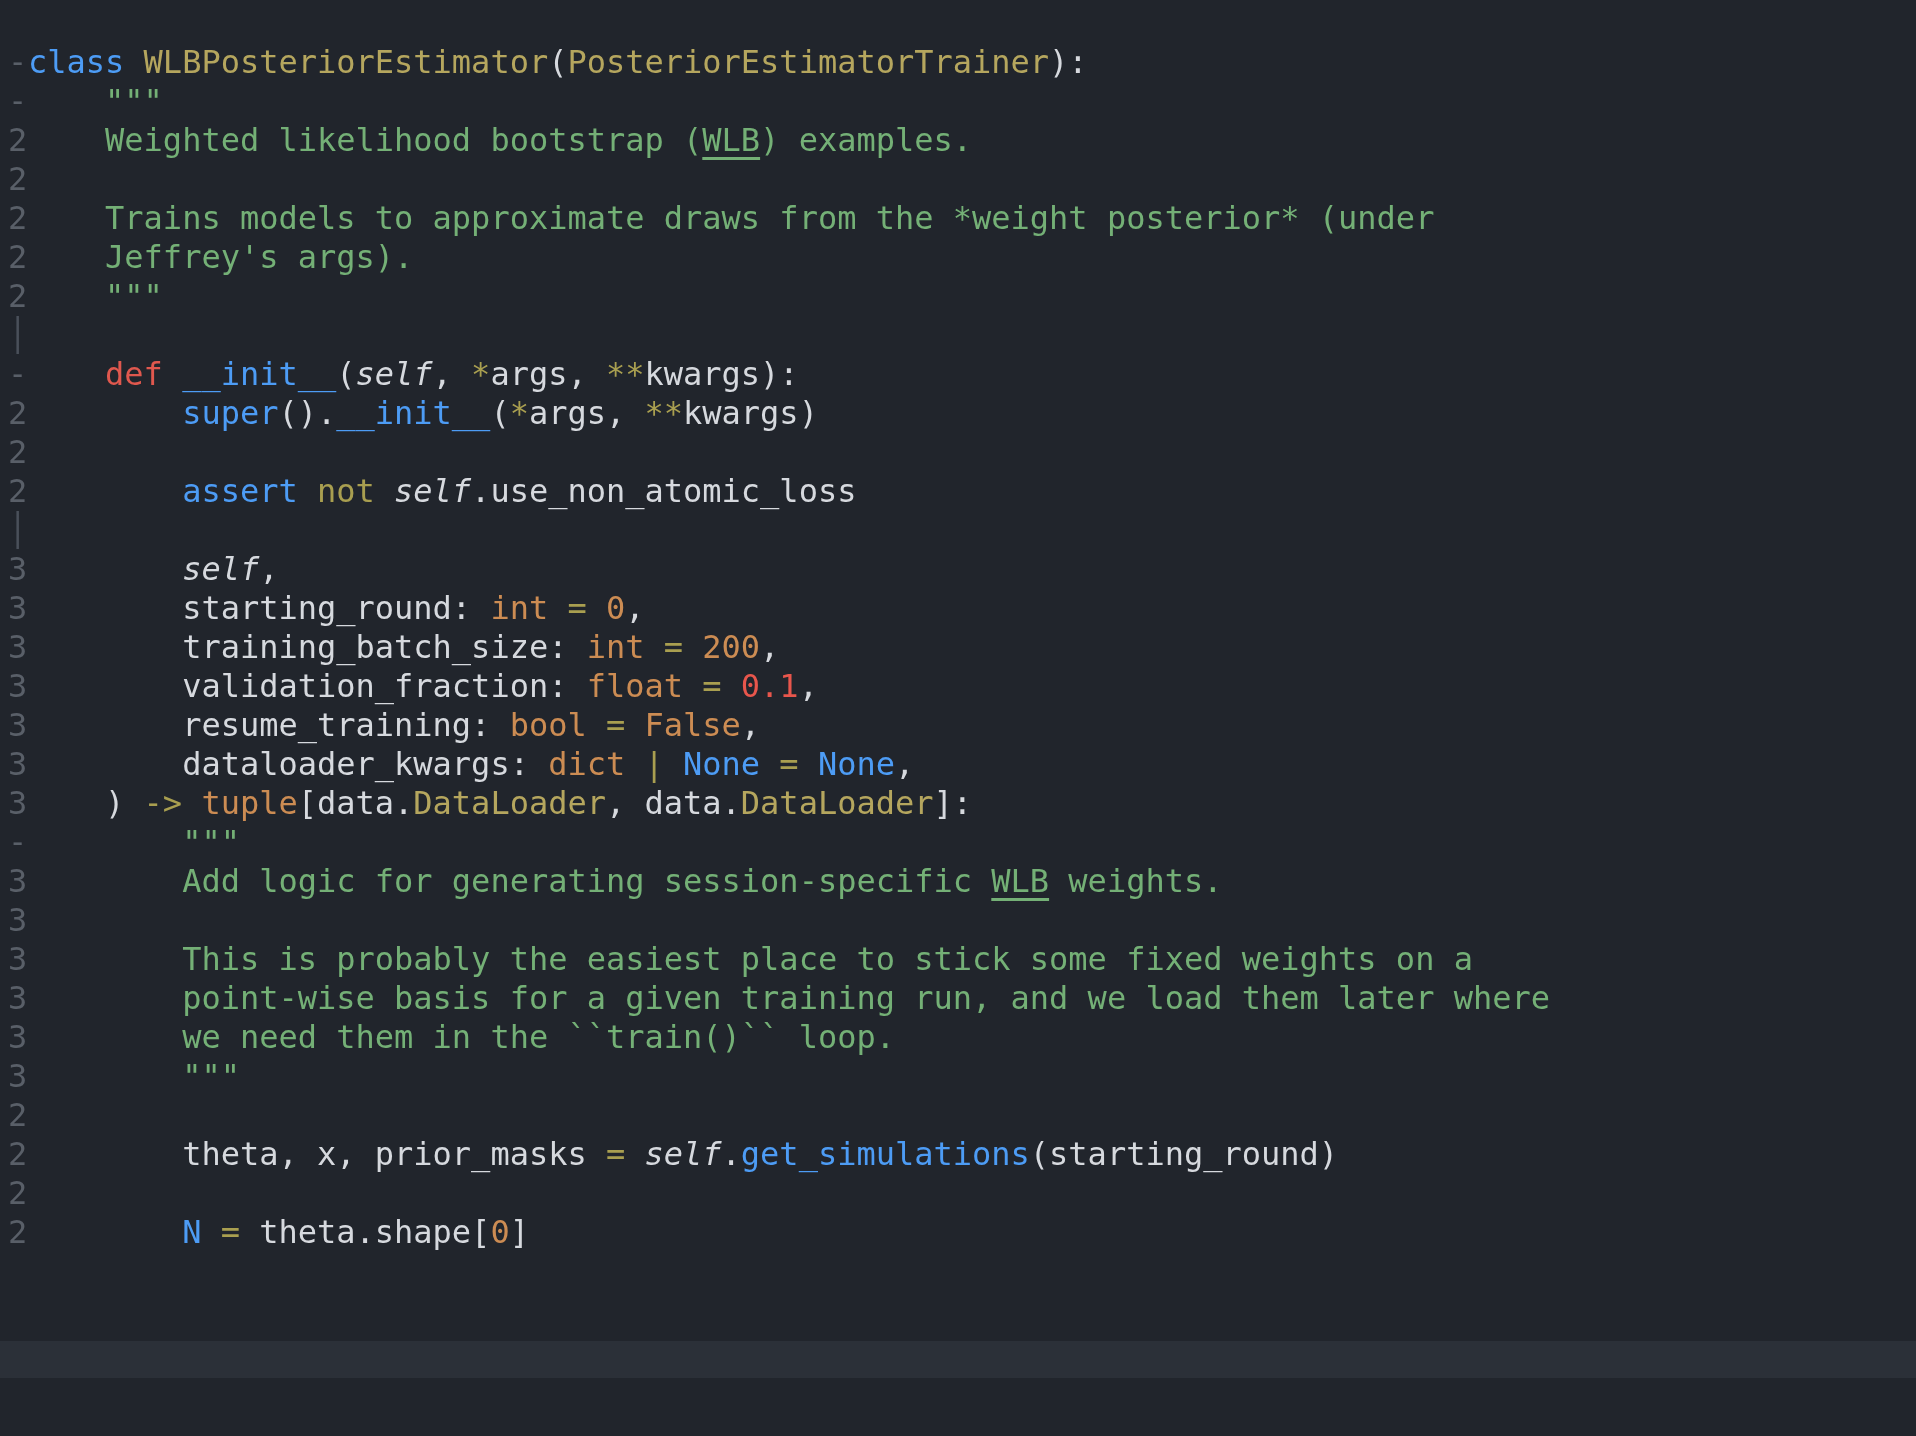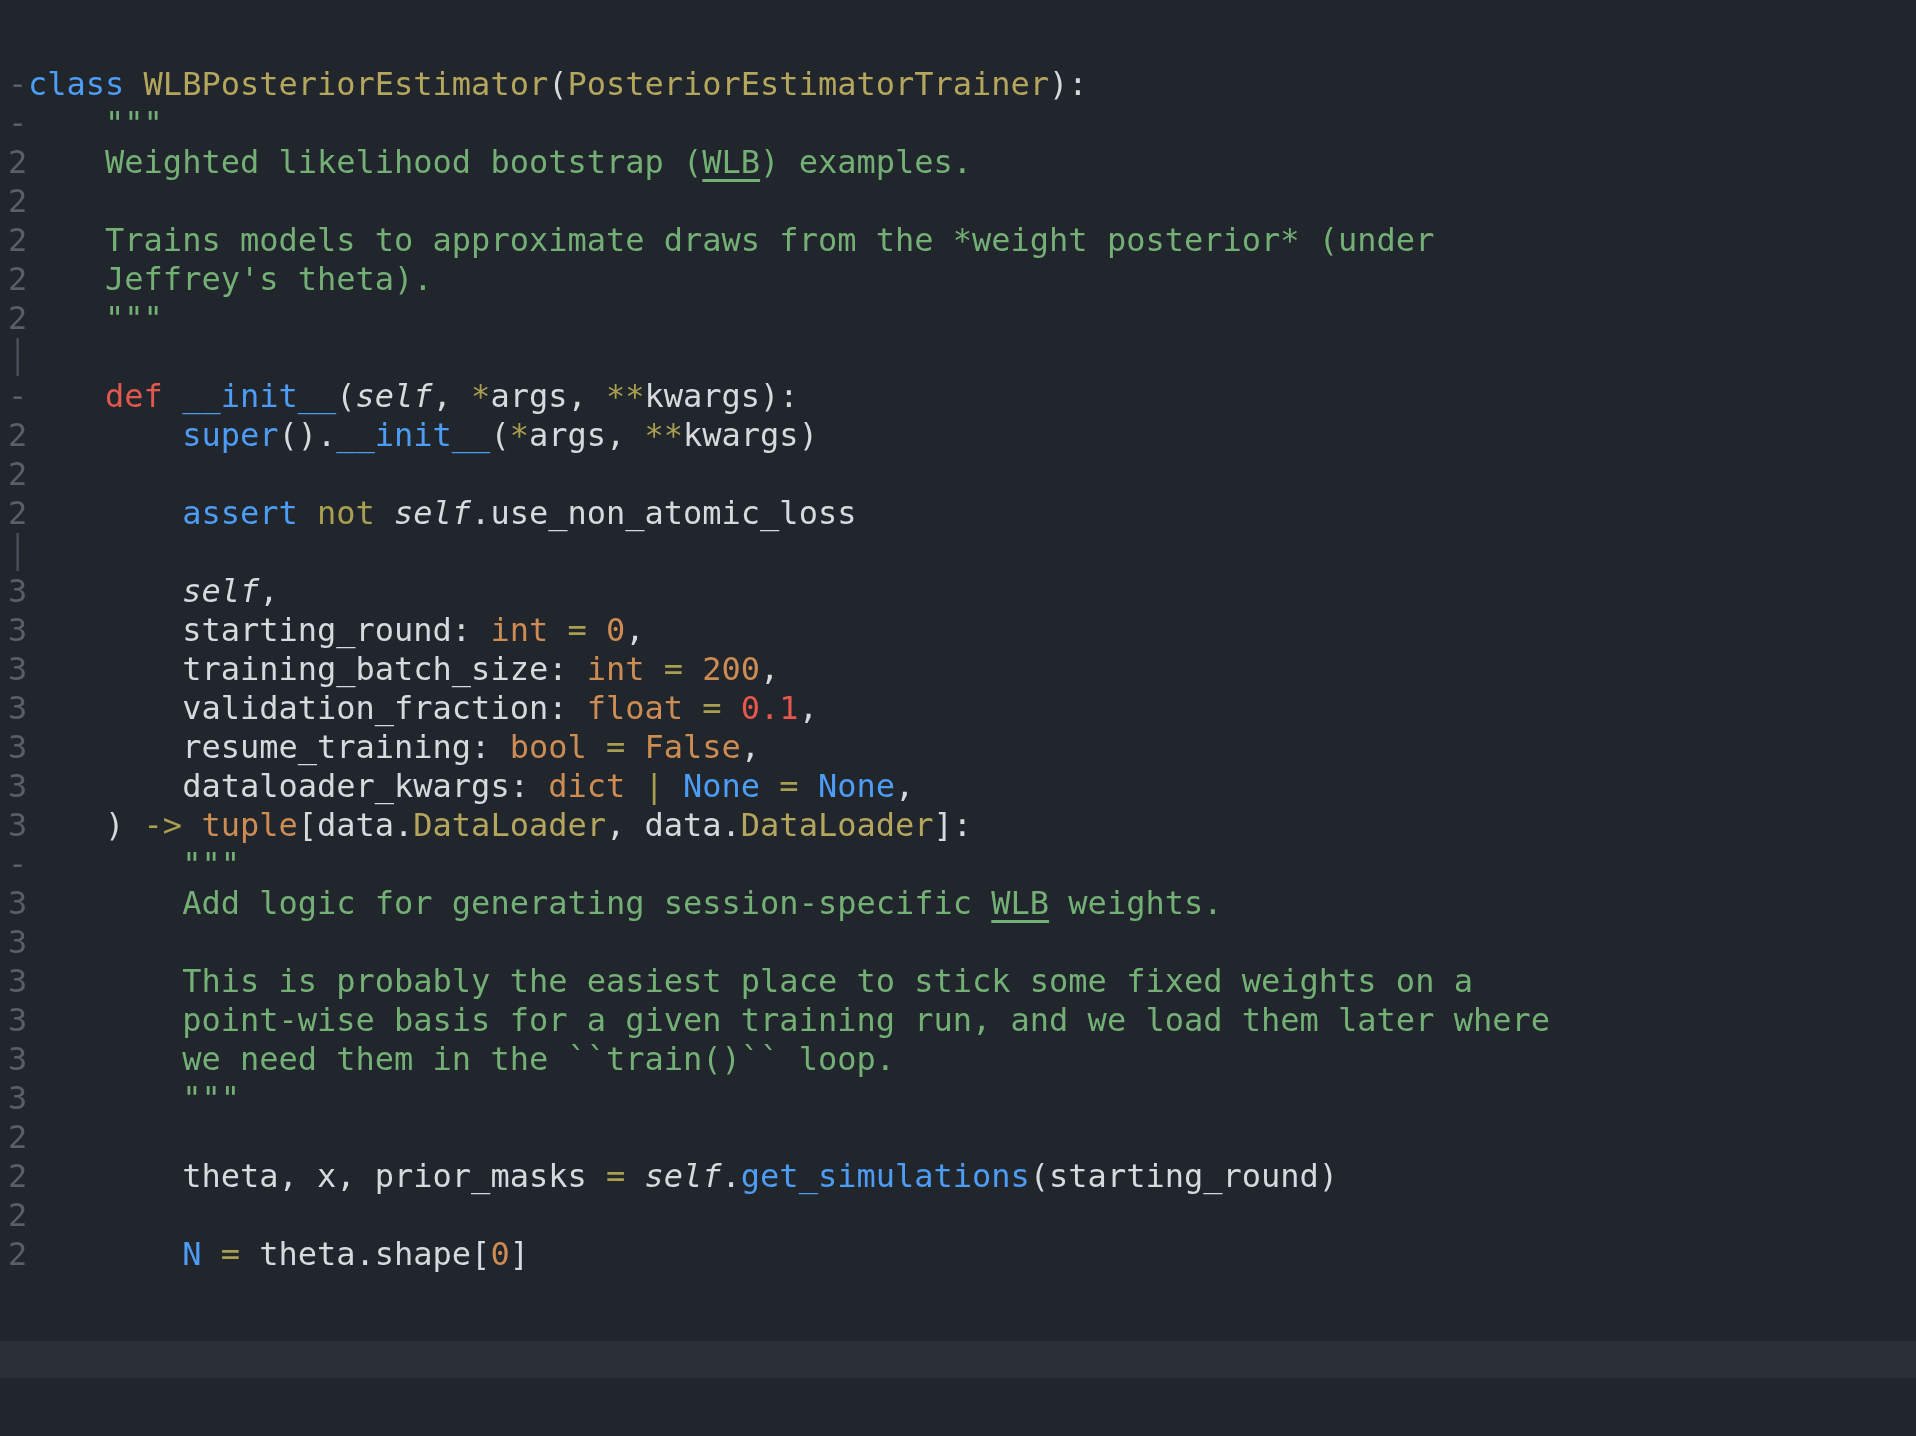--- a/index.html
+++ b/index.html
@@ -11,21 +11,21 @@
     --string_green:#74b076; --comment_gray:#7f8691;
     --gutter_gray:#595f68; --foldbar_gray:#4a505a;
   }
   html,body{margin:0;padding:0;background:#000;}
   .screen{
     position:relative; width:1916px; height:1436px;
     background:var(--bg); overflow:hidden;
     font-family:"DejaVu Sans Mono", monospace;
     font-size:32px;
   }
-  .editor{position:absolute; top:0; left:0; right:0; padding:26px 0 0 8px;}
+  .editor{position:absolute; top:0; left:0; right:0; padding:4px 0 0 8px;}
   .line{height:39px; line-height:39px; white-space:pre;}
   .gut{display:inline-block; width:20px; color:var(--gutter_gray);}
   .gut.bar{color:var(--foldbar_gray);}
   .tok-fg{color:var(--fg);}
   .tok-kw{color:var(--keyword_blue);}
   .tok-red{color:var(--def_red);}
   .tok-cls{color:var(--class_yellow);}
   .tok-str{color:var(--string_green);}
   .tok-op{color:var(--operator_olive);}
   .tok-typ,.tok-num{color:var(--number_orange);}
@@ -46,21 +46,21 @@
 <body>
 
 <div class="screen">
   <div class="editor" id="code-area">
       <div class="line"><span class="gut"></span><span></span></div>
       <div class="line"><span class="gut">-</span><span><span class="tok-kw">class</span><span class="tok-fg"> </span><span class="tok-cls">WLBPosteriorEstimator</span><span class="tok-fg">(</span><span class="tok-cls">PosteriorEstimatorTrainer</span><span class="tok-fg">):</span></span></div>
       <div class="line"><span class="gut">-</span><span><span class="tok-str">    """</span></span></div>
       <div class="line"><span class="gut">2</span><span><span class="tok-str">    Weighted likelihood bootstrap (</span><span class="tok-str u">WLB</span><span class="tok-str">) examples.</span></span></div>
       <div class="line"><span class="gut">2</span><span></span></div>
       <div class="line"><span class="gut">2</span><span><span class="tok-str">    Trains models to approximate draws from the *weight posterior* (under</span></span></div>
-      <div class="line"><span class="gut">2</span><span><span class="tok-str">    Jeffrey's theta).</span></span></div>
+      <div class="line"><span class="gut">2</span><span><span class="tok-str">    Jeffrey's args).</span></span></div>
       <div class="line"><span class="gut">2</span><span><span class="tok-str">    """</span></span></div>
       <div class="line"><span class="gut bar">│</span><span></span></div>
       <div class="line"><span class="gut">-</span><span><span class="tok-red">    def</span><span class="tok-fg"> </span><span class="tok-kw">__init__</span><span class="tok-fg">(</span><span class="tok-it">self</span><span class="tok-fg">, </span><span class="tok-op">*</span><span class="tok-fg">args, </span><span class="tok-op">**</span><span class="tok-fg">kwargs):</span></span></div>
       <div class="line"><span class="gut">2</span><span><span class="tok-fg">        </span><span class="tok-kw">super</span><span class="tok-fg">().</span><span class="tok-kw">__init__</span><span class="tok-fg">(</span><span class="tok-op">*</span><span class="tok-fg">args, </span><span class="tok-op">**</span><span class="tok-fg">kwargs)</span></span></div>
       <div class="line"><span class="gut">2</span><span></span></div>
       <div class="line"><span class="gut">2</span><span><span class="tok-fg">        </span><span class="tok-kw">assert</span><span class="tok-fg"> </span><span class="tok-op">not</span><span class="tok-fg"> </span><span class="tok-it">self</span><span class="tok-fg">.use_non_atomic_loss</span></span></div>
       <div class="line"><span class="gut bar">│</span><span></span></div>
       <div class="line"><span class="gut">3</span><span><span class="tok-fg">        </span><span class="tok-it">self</span><span class="tok-fg">,</span></span></div>
       <div class="line"><span class="gut">3</span><span><span class="tok-fg">        starting_round: </span><span class="tok-typ">int</span><span class="tok-fg"> </span><span class="tok-op">=</span><span class="tok-fg"> </span><span class="tok-num">0</span><span class="tok-fg">,</span></span></div>
       <div class="line"><span class="gut">3</span><span><span class="tok-fg">        training_batch_size: </span><span class="tok-typ">int</span><span class="tok-fg"> </span><span class="tok-op">=</span><span class="tok-fg"> </span><span class="tok-num">200</span><span class="tok-fg">,</span></span></div>

